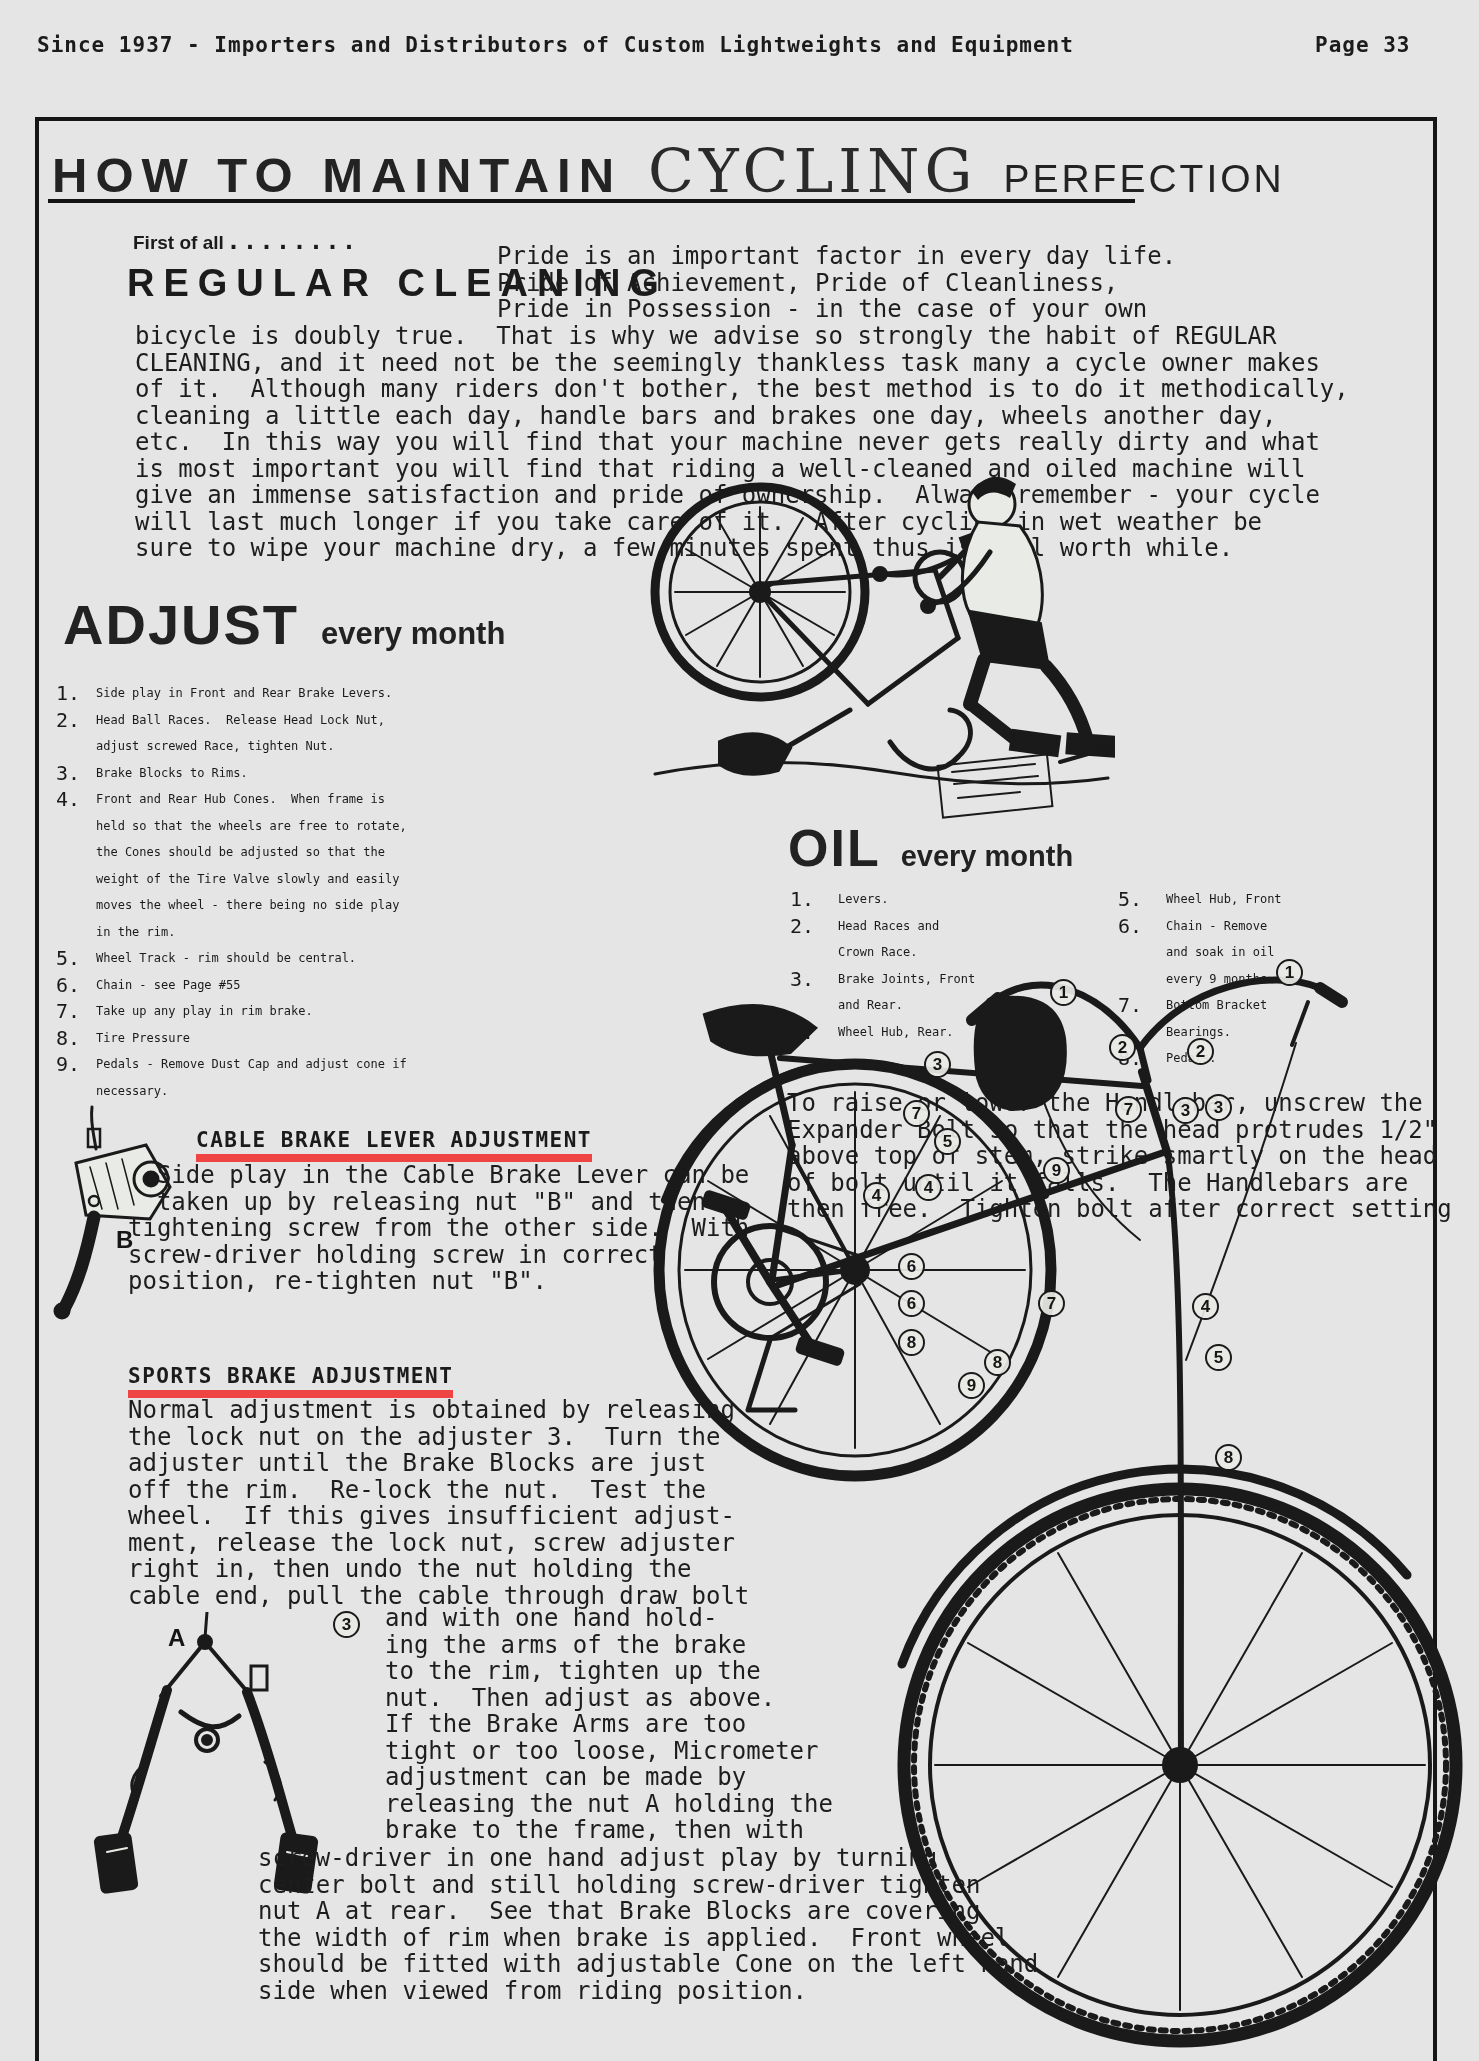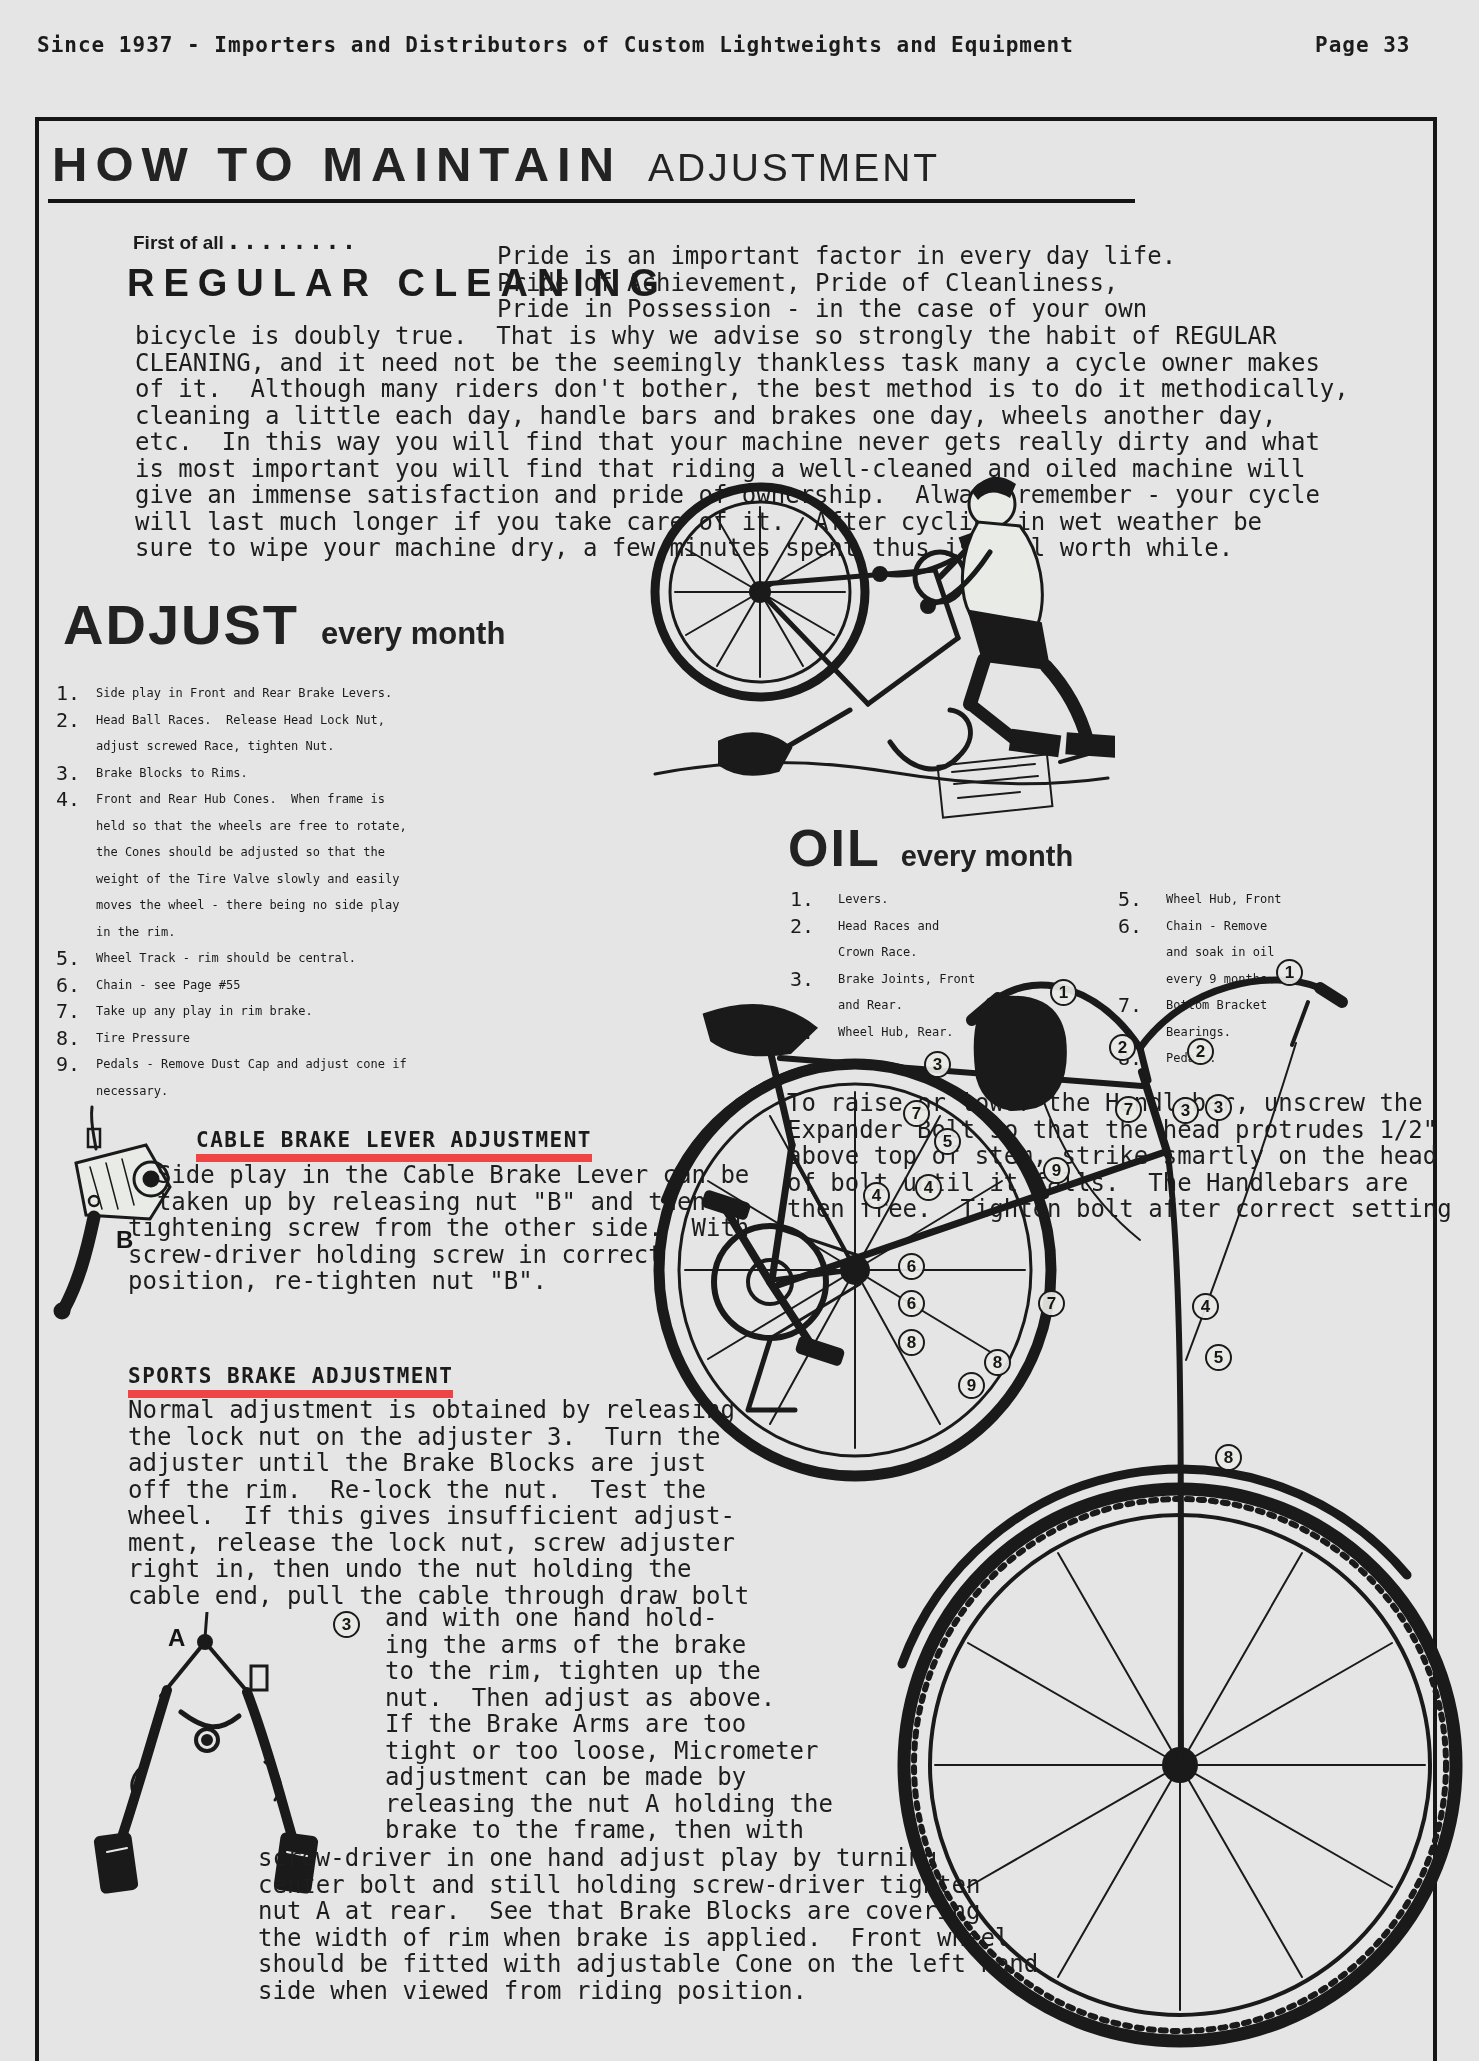--- a/index.html
+++ b/index.html
@@ -47,21 +47,22 @@
 
   <div class="abs" style="left:37px; top:33px; width:1100px;">
     <span style="font-weight:bold; font-size:21px; letter-spacing:1px;">Since 1937 - Importers and Distributors of Custom Lightweights and Equipment</span>
   </div>
   <div class="abs" style="left:1315px; top:33px; font-weight:bold; font-size:21px; letter-spacing:1px;">Page 33</div>
 
   <div class="content-box"></div>
 
   <div class="abs title-row" style="left:52px; top:136px;">
     <span class="title-part1">HOW TO MAINTAIN</span>
-    <span class="title-part3">ADJUSTMENT</span>
+    <span class="title-part2">CYCLING</span>
+    <span class="title-part3">PERFECTION</span>
   </div>
   <div class="title-rule" style="left:48px; top:199px; width:1087px;"></div>
 
   <div class="abs" style="left:133px; top:225px;">
     <span class="sans" style="font-weight:800; font-size:19px;">First of all</span><span class="sans" style="font-weight:900; font-size:27px; letter-spacing:9px; margin-left:6px;">........</span>
   </div>
   <div class="abs sans" style="left:127px; top:262px; font-weight:800; font-size:38px; letter-spacing:9px;">REGULAR CLEANING</div>
 
   <div class="abs t" style="left:497px; top:243px;">Pride is an important factor in every day life.
 Pride of Achievement, Pride of Cleanliness,

